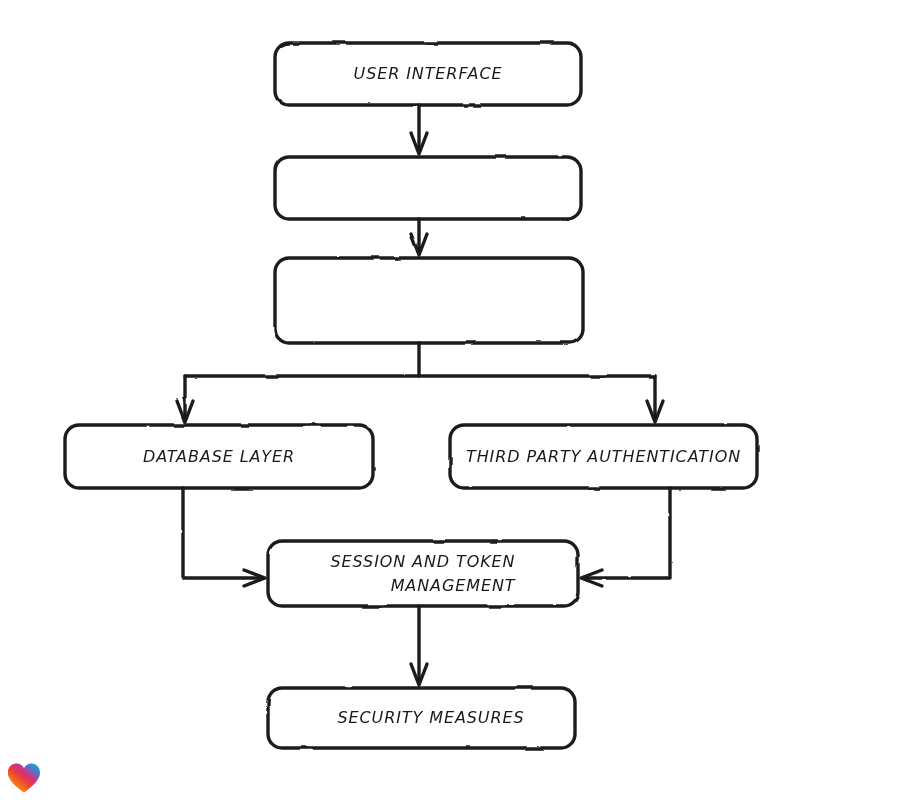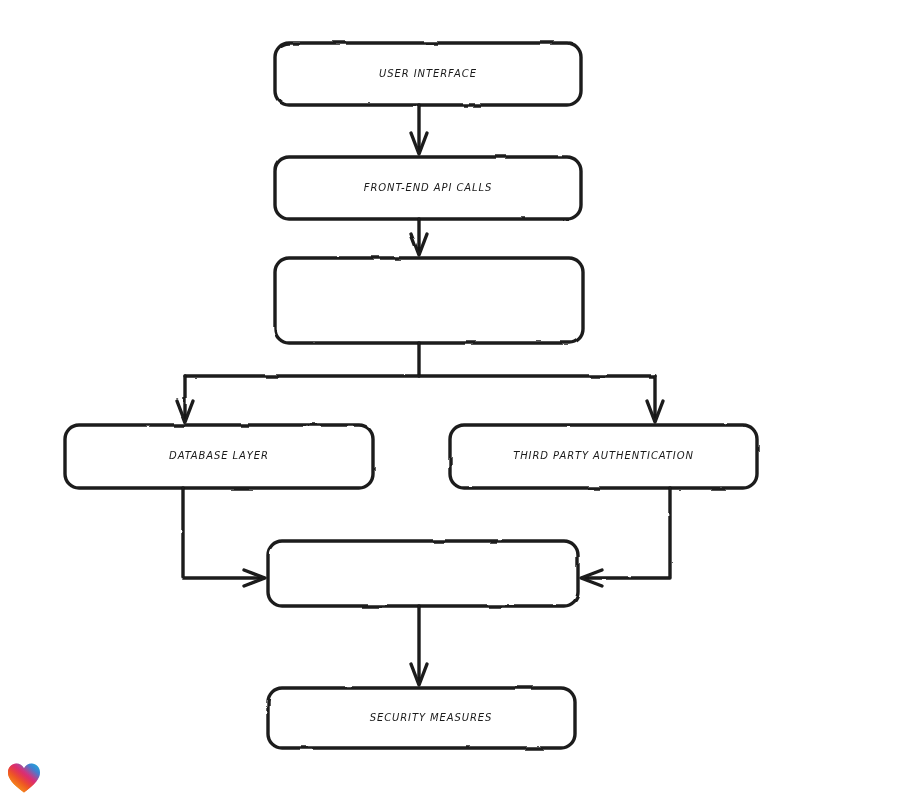--- a/index.html
+++ b/index.html
@@ -31,21 +31,21 @@
     height: 810px;
   }
 
   .node-label {
     position: absolute;
     display: flex;
     align-items: center;
     justify-content: center;
     text-align: right;
     font-family: "DejaVu Sans", sans-serif;
-    font-size: 10px;
+    font-size: 16px;
     font-style: italic;
     font-weight: 500;
     letter-spacing: 0.9px;
     color: #1a1a1a;
     line-height: 1.45;
     text-transform: uppercase;
     white-space: pre-line;
     pointer-events: none;
   }
 
@@ -115,27 +115,28 @@
       <path d="M670,488 L670,578 L583,578"></path>
       <path d="M602,570 L581,578 L602,586"></path>
 
       <path d="M419,606 L419,683"></path>
       <path d="M411,664 L419,685 L427,664"></path>
     </g>
   </svg>
 
   <div class="node-label" style="left:275px; top:43px; width:306px; height:62px;">User Interface</div>
 
-  <div class="node-label" style="left:275px; top:157px; width:306px; height:62px;">Front-End API Calls</div>
 
 
   <div class="node-label" style="left:450px; top:425px; width:307px; height:63px;">Third Party Authentication</div>
 
   <div class="node-label" style="left:65px; top:425px; width:308px; height:63px;">Database Layer</div>
 
+  <div class="node-label" style="left:268px; top:541px; width:310px; height:65px;">Session and Token
+Management</div>
 
   <div class="node-label" style="left:268px; top:688px; width:326px; height:60px;">Security Measures</div>
 
   <div class="heart-wrap">
     <svg viewBox="0 0 34 32" width="34" height="32">
       <path d="M17 30.5 C 6 22.5, 1 16.5, 1 10.5 C 1 5, 5 1.5, 9.3 1.5 C 12.6 1.5, 15.4 3.4, 17 6.2 C 18.6 3.4, 21.4 1.5, 24.7 1.5 C 29 1.5, 33 5, 33 10.5 C 33 16.5, 28 22.5, 17 30.5 Z" fill="url(#heartGrad)"></path>
       <path d="M17 30.5 C 6 22.5, 1 16.5, 1 10.5 C 1 5, 5 1.5, 9.3 1.5 C 12.6 1.5, 15.4 3.4, 17 6.2 C 18.6 3.4, 21.4 1.5, 24.7 1.5 C 29 1.5, 33 5, 33 10.5 C 33 16.5, 28 22.5, 17 30.5 Z" fill="url(#heartGrad2)"></path>
     </svg>
   </div>
 

